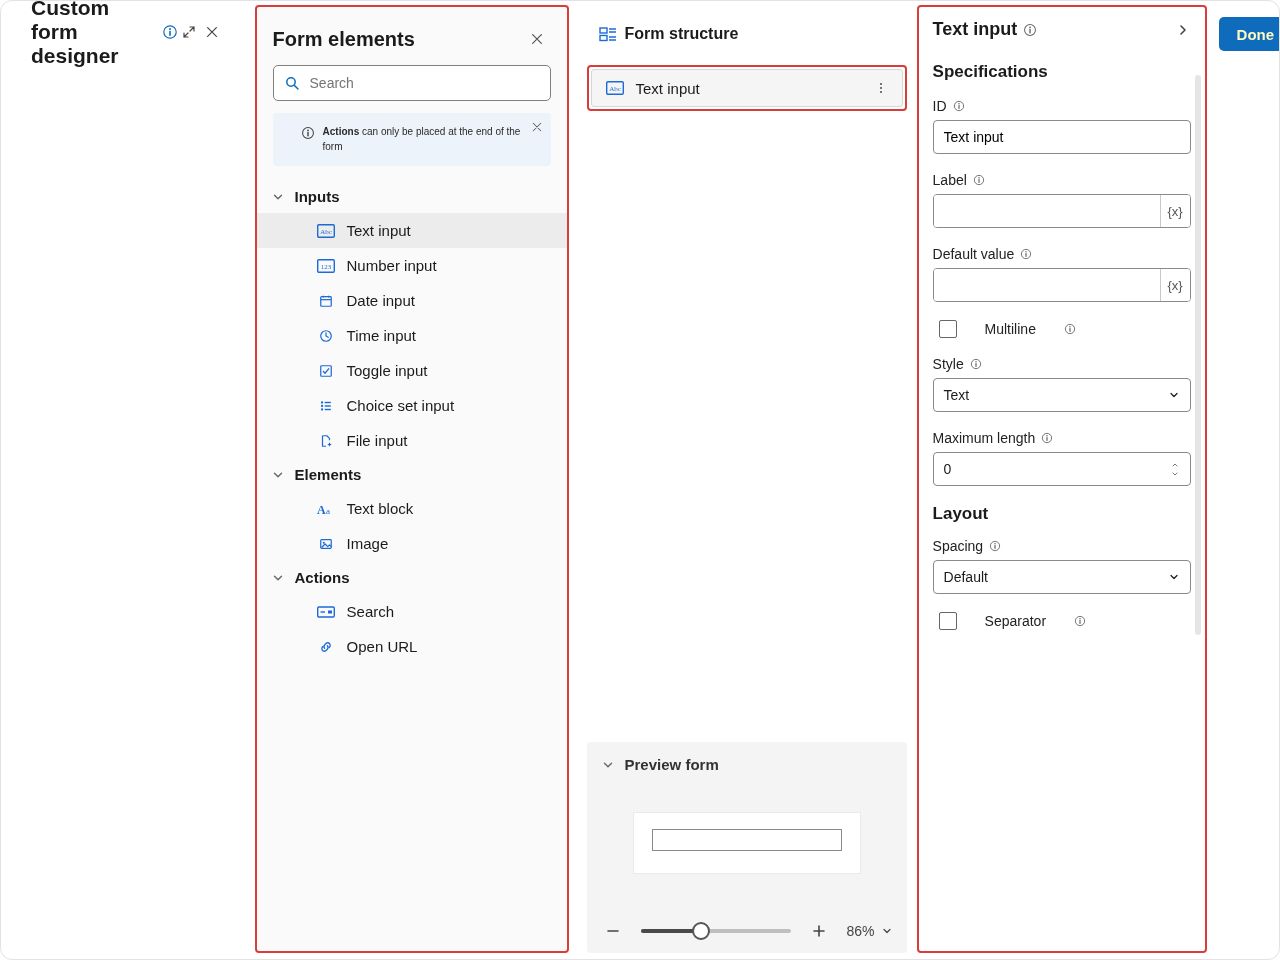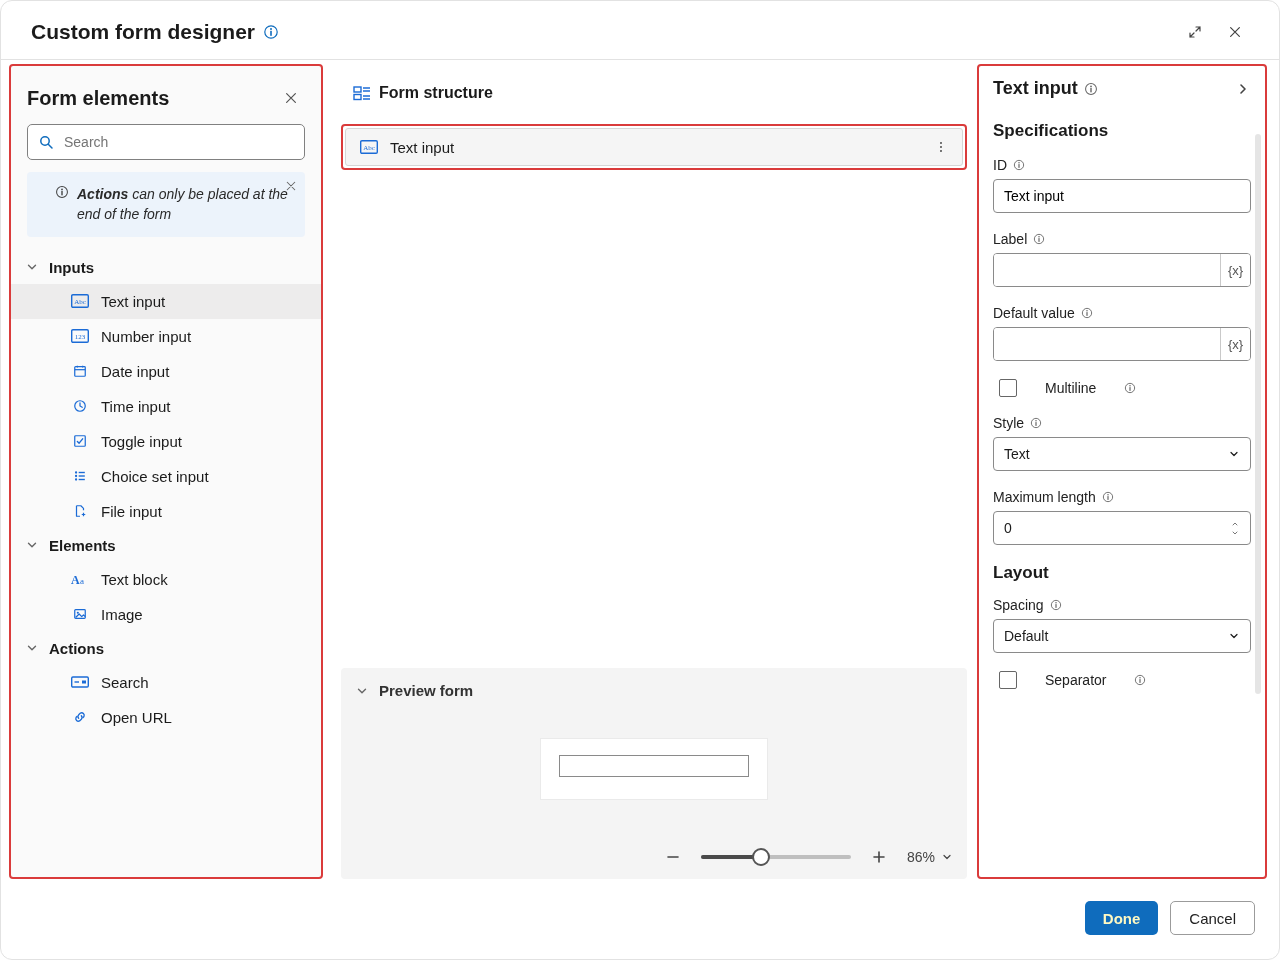--- a/index.html
+++ b/index.html
@@ -15,38 +15,38 @@
     --info-bg:#ecf3fb;
     --hover:#efefef;
     --selected:#edecec;
     --preview-bg:#f4f4f4;
     --red:#da3b3b;
     --font:'Segoe UI',Tahoma,Arial,sans-serif;
   }
   html,body{margin:0;padding:0;width:1280px;height:960px;background:#fff;font-family:var(--font);color:var(--text);}
   *{box-sizing:border-box;}
   svg{display:block;}
-  .window{width:1280px;height:960px;border:1px solid var(--border-soft);border-radius:12px;position:relative;overflow:hidden;display:flex;flex-direction:column;}
+  .window{width:1280px;height:960px;border:1px solid var(--border-soft);border-radius:12px;position:relative;overflow:hidden;display:flex;}
   .titlebar{display:flex;align-items:center;padding:12px 24px 8px 30px;height:58px;}
   .titlebar .title{font-size:21px;font-weight:600;}
   .titlebar .info{margin-left:8px;color:var(--primary);}
   .titlebar .spacer{flex:1;}
   .titlebar .ctl{width:40px;height:32px;display:flex;align-items:center;justify-content:center;color:#444;cursor:pointer;}
   .hr{height:1px;background:var(--border-soft);width:100%;}
   .body{flex:1;display:flex;min-height:0;}
   
   .sidebar{width:314px;border:2px solid var(--red);border-radius:4px;margin:4px 0 6px 8px;background:#fafafa;display:flex;flex-direction:column;padding-bottom:8px;}
   .sb-head{display:flex;align-items:center;padding:18px 16px 12px 16px;}
   .sb-title{font-size:20px;font-weight:600;}
   .sb-close{margin-left:auto;width:28px;height:28px;display:flex;align-items:center;justify-content:center;color:#555;cursor:pointer;}
   .search-wrap{padding:0 16px 12px 16px;}
   .search{display:flex;align-items:center;border:1px solid #808080;border-radius:5px;height:36px;padding:0 10px;background:#fff;}
   .search svg{color:var(--primary);}
   .search input{border:none;outline:none;flex:1;font-size:14px;color:var(--muted);margin-left:8px;background:transparent;}
-  .notice{margin:0 16px 14px 16px;background:var(--info-bg);border-radius:4px;padding:12px 12px 12px 28px;display:flex;gap:8px;position:relative;font-size:14px;color:#2a2a2a;font-style:italic;}
+  .notice{margin:0 16px 14px 16px;background:var(--info-bg);border-radius:4px;padding:12px 12px 12px 28px;display:flex;gap:8px;position:relative;font-size:10px;color:#2a2a2a;}
   .notice .nicon{flex:0 0 auto;margin-top:1px;color:#444;}
   .notice .ntext{line-height:1.45;}
   .notice .nclose{position:absolute;right:8px;top:8px;color:#666;cursor:pointer;}
   .grp-h{display:flex;align-items:center;gap:10px;padding:8px 14px;font-weight:600;font-size:15px;cursor:pointer;}
   .grp-h svg{color:#666;}
   .item{display:flex;align-items:center;gap:12px;padding:9px 12px 9px 60px;font-size:15px;cursor:pointer;}
   .item .ic{color:var(--icon-blue);width:18px;display:flex;justify-content:center;}
   .item.selected{background:var(--selected);}
   
   .center{flex:1;display:flex;flex-direction:column;min-width:0;padding:6px 10px 6px 18px;}

